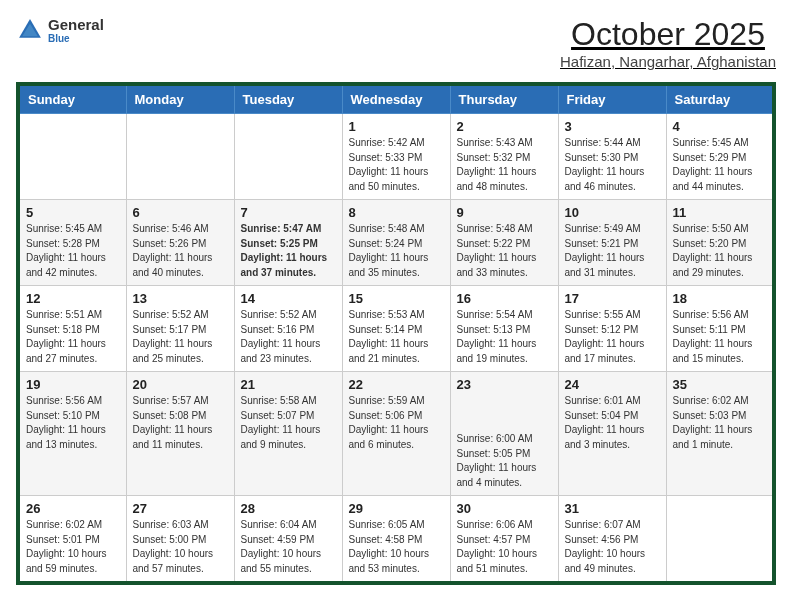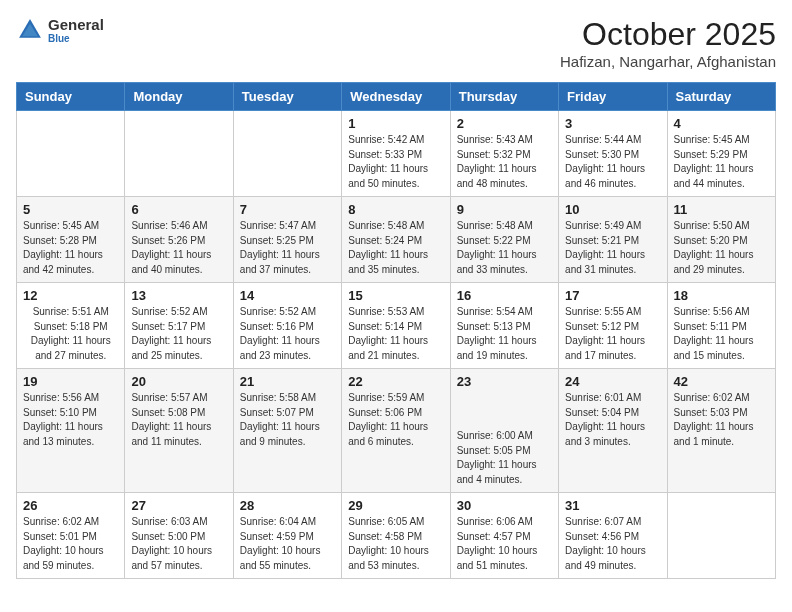--- a/index.html
+++ b/index.html
@@ -34,35 +34,36 @@
     .logo-blue {
       font-size: 10px;
       font-weight: bold;
       color: #2a6db5;
     }
     .logo-icon {
       width: 28px;
       height: 28px;
     }
     .title-block {
-      text-align: right;
+      text-align: center;
+      text-decoration: underline;
     }
     .month-title {
       font-size: 32px;
       font-weight: normal;
       color: #222;
     }
     .location-title {
       font-size: 15px;
       color: #444;
     }
     .calendar {
       width: 100%;
       border-collapse: collapse;
-      border: 1px solid #14532d;
+      border: 4px solid #14532d;
     }
     .calendar th {
       background-color: #2a6db5;
       color: #fff;
       font-size: 13px;
       font-weight: bold;
       text-align: left;
       padding: 6px 8px;
       border: 1px solid #4a8ac8;
     }
@@ -178,21 +179,21 @@
         </td>
         <td>
           <div class="day-number">6</div>
           <div class="day-info" style="white-space: pre-line;">Sunrise: 5:46 AM
 Sunset: 5:26 PM
 Daylight: 11 hours
 and 40 minutes.</div>
         </td>
         <td>
           <div class="day-number">7</div>
-          <div class="day-info" style="white-space: pre-line;">Sunrise: 5:47 AM
+          <div class="day-info" style="white-space: pre-line; font-weight: bold;">Sunrise: 5:47 AM
 Sunset: 5:25 PM
 Daylight: 11 hours
 and 37 minutes.</div>
         </td>
         <td>
           <div class="day-number">8</div>
           <div class="day-info" style="white-space: pre-line;">Sunrise: 5:48 AM
 Sunset: 5:24 PM
 Daylight: 11 hours
 and 35 minutes.</div>
@@ -215,21 +216,21 @@
           <div class="day-number">11</div>
           <div class="day-info" style="white-space: pre-line;">Sunrise: 5:50 AM
 Sunset: 5:20 PM
 Daylight: 11 hours
 and 29 minutes.</div>
         </td>
       </tr>
       <tr class="row-odd">
         <td>
           <div class="day-number">12</div>
-          <div class="day-info" style="white-space: pre-line; text-align: center;">Sunrise: 5:51 AM
+          <div class="day-info" style="white-space: pre-line;">Sunrise: 5:51 AM
 Sunset: 5:18 PM
 Daylight: 11 hours
 and 27 minutes.</div>
         </td>
         <td>
           <div class="day-number">13</div>
           <div class="day-info" style="white-space: pre-line;">Sunrise: 5:52 AM
 Sunset: 5:17 PM
 Daylight: 11 hours
 and 25 minutes.</div>
@@ -307,21 +308,21 @@
 and 4 minutes.</div>
         </td>
         <td>
           <div class="day-number">24</div>
           <div class="day-info" style="white-space: pre-line;">Sunrise: 6:01 AM
 Sunset: 5:04 PM
 Daylight: 11 hours
 and 3 minutes.</div>
         </td>
         <td>
-          <div class="day-number">42</div>
+          <div class="day-number">35</div>
           <div class="day-info" style="white-space: pre-line;">Sunrise: 6:02 AM
 Sunset: 5:03 PM
 Daylight: 11 hours
 and 1 minute.</div>
         </td>
       </tr>
       <tr class="row-odd">
         <td>
           <div class="day-number">26</div>
           <div class="day-info" style="white-space: pre-line;">Sunrise: 6:02 AM

